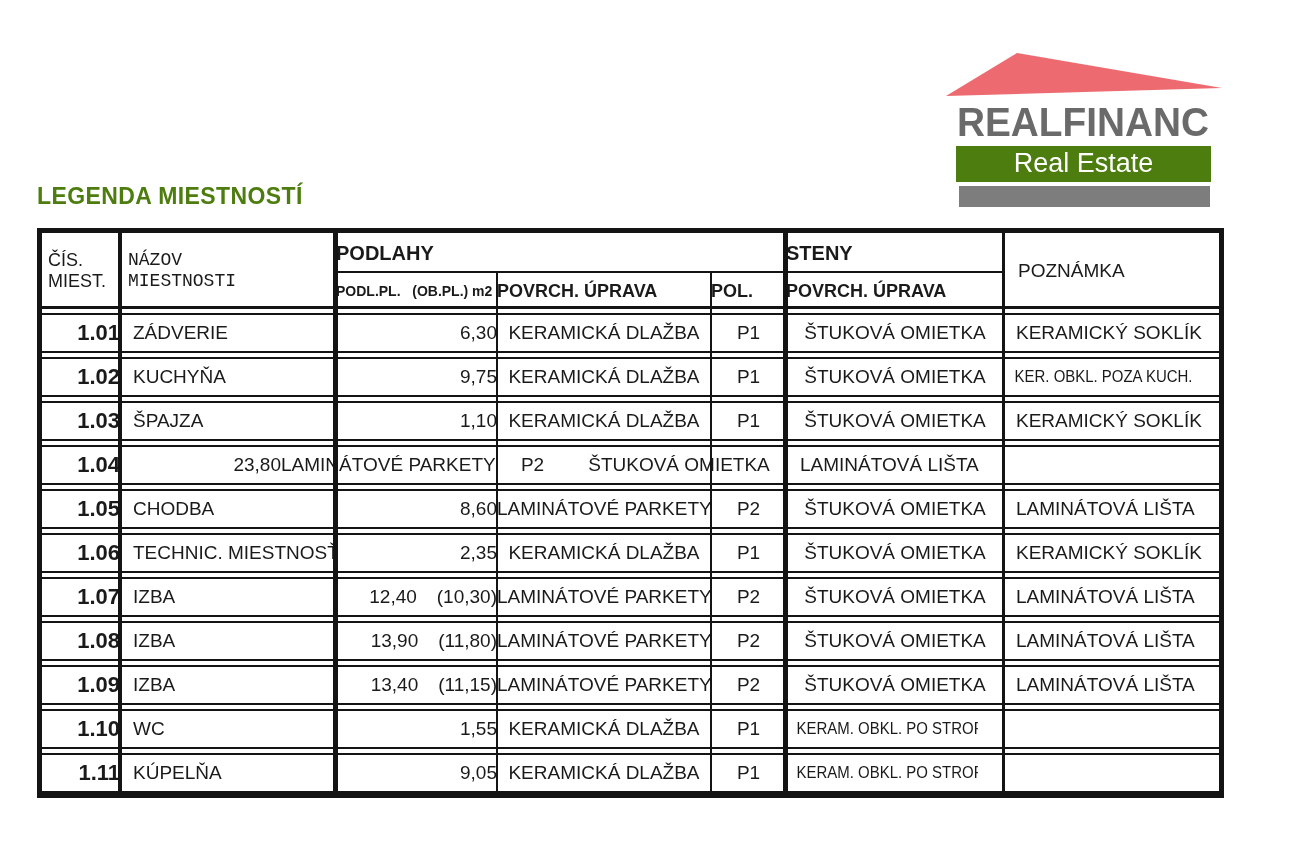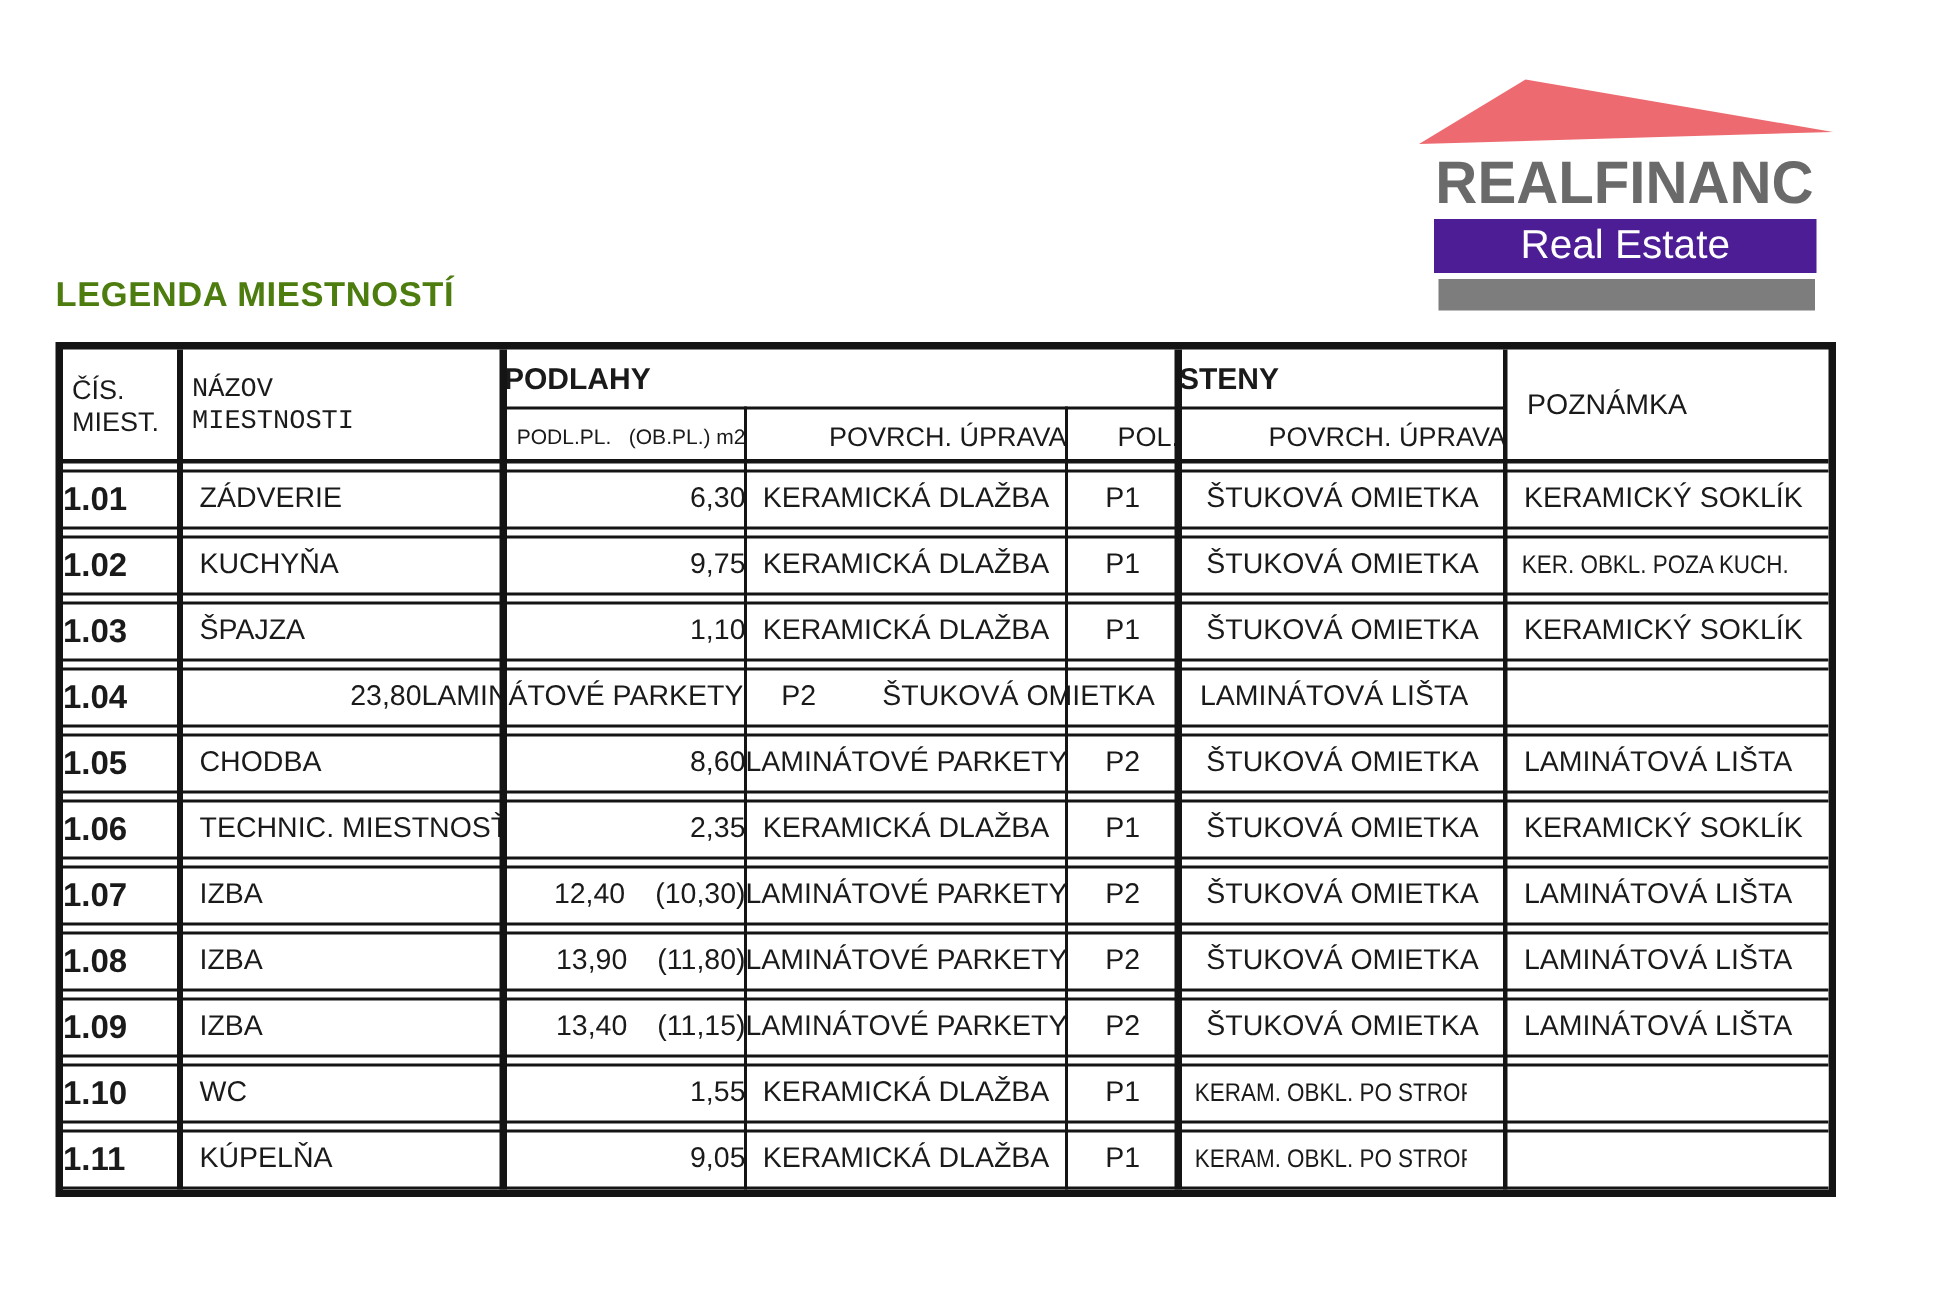--- a/index.html
+++ b/index.html
@@ -30,31 +30,31 @@
   .hdr { display:flex; height:76px; border-bottom:3px solid #141414; position:relative; }
   .hc, .hgroup { height:76px; }
   .hc-cis   { width:78px;  padding-left:6px;  display:flex; flex-direction:column; justify-content:center; }
   .hc-nazov { width:216px; padding-left:8px;  display:flex; flex-direction:column; justify-content:center;font-family:Liberation Mono, monospace; }
   .hg-podlahy { width:450px; }
   .hg-steny   { width:218px; }
   .hc-pozn  { width:215px; padding-left:14px; display:flex; align-items:center; font-size:19px; }
   .h-line { font-size:18px; line-height:21px; }
   .hg-title { height:38px; line-height:40px; text-align:left; font-size:20px; font-weight:bold; }
   .hg-sub { display:flex; height:38px; border-top:2px solid #141414; }
-  .hs { line-height:36px; text-align:right; }
+  .hs { line-height:36px; text-align:left;font-weight:bold; }
   .hs-podlpl { width:161px; font-size:14px; white-space:pre; }
   .hs-povrch { width:214px; font-size:18px; }
   .hs-pol    { width:75px;  font-size:18px; }
   .hs-steny  { width:218px; font-size:18px; }
 
   
   .row { display:flex; height:40px; margin-top:4px;
          border-top:2px solid #141414; border-bottom:2px solid #141414; background:#fff; }
   .cell { height:36px; line-height:36px; font-size:19px; overflow:hidden; white-space:nowrap; }
-  .c-num     { width:78px;  text-align:left; font-weight:bold; font-size:22px; }
+  .c-num     { width:78px;  text-align:right; font-weight:bold; font-size:22px; }
   .c-name    { width:216px; padding-left:13px; }
   .c-area    { width:161px; display:flex; justify-content:flex-end; }
   .c-area .ob { margin-left:20px; }
   .c-area .ob:empty { display:none; }
   .c-surface { width:214px; text-align:center; }
   .c-pol     { width:75px;  text-align:center; }
   .c-wall    { width:218px; text-align:center; }
   .c-note    { width:215px; padding-left:12px; }
   .c-wall.small, .c-note.small { font-size:17px; text-align:left; padding-left:12px; }
   .c-wall.small > span, .c-note.small > span,
@@ -72,21 +72,21 @@
 </head>
 <body>
 
 <div class="page">
 
   <div class="logo">
     <svg class="logo-roof" viewBox="0 0 282 48" preserveAspectRatio="none">
       <polygon points="3,46 74,3 279,38" fill="#ed6b70"></polygon>
     </svg>
     <div class="logo-name" style="color:#6a6a6a;">REALFINANC</div>
-    <div class="logo-bar-pink" style="background:#4c1d95;">Real Estate</div>
+    <div class="logo-bar-pink" style="background:#4d7c0f;">Real Estate</div>
     <div class="logo-bar-gray" style="background:#7d7d7d;"></div>
   </div>
 
   <div class="title">LEGENDA MIESTNOSTÍ</div>
 
   <div class="table-wrap">
 
     <div class="hdr">
       <div class="hc hc-cis">
         <div class="h-line">ČÍS.</div>

